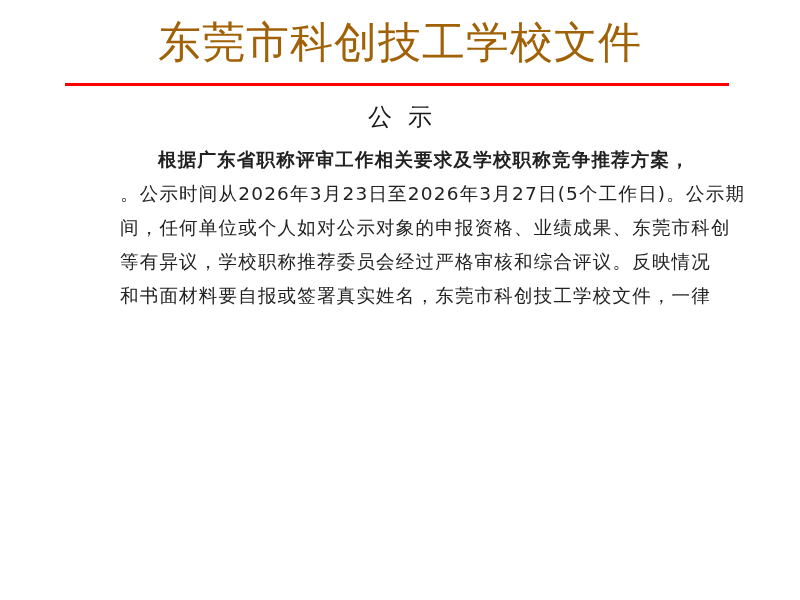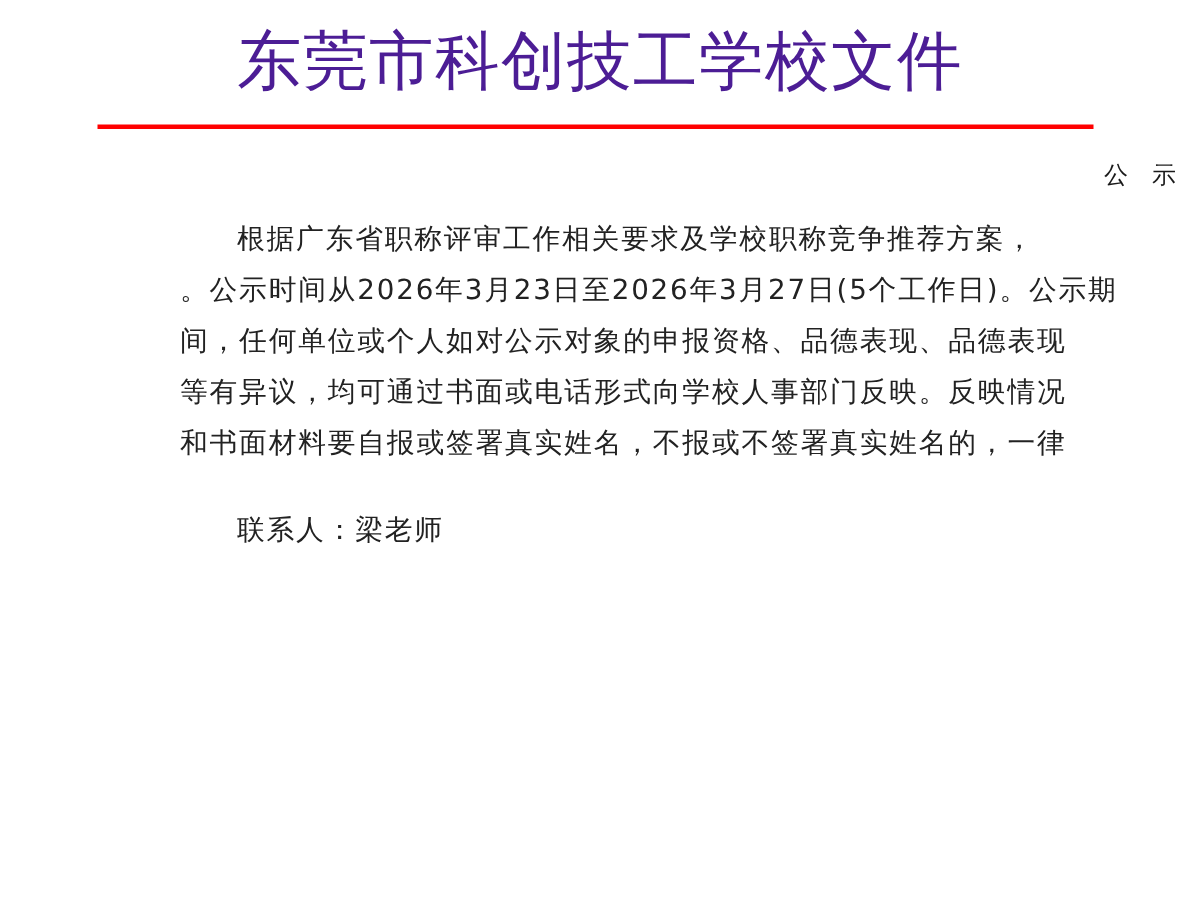--- a/index.html
+++ b/index.html
@@ -14,42 +14,42 @@
       overflow: hidden;
       font-family: "DejaVu Serif", "Liberation Serif", serif;
       color: #1a1a1a;
     }
     .doc-header {
       position: absolute;
       left: 0;
       top: 14px;
       width: 800px;
       text-align: center;
-      color: #4c1d95;
-      font-family: Liberation Serif, serif;
+      color: #a16207;
+      font-family: Liberation Sans, sans-serif;
       font-size: 43px;
       line-height: 56px;
       letter-spacing: 1px;
       white-space: nowrap;
     }
     .red-rule {
       position: absolute;
       left: 65px;
       top: 83px;
       width: 664px;
       height: 3px;
       background: #ff0000;
     }
     .notice-title {
       position: absolute;
       left: 0;
       top: 103px;
       width: 800px;
-      text-align: right;
-      font-size: 16px;
+      text-align: center;
+      font-size: 24px;
       line-height: 28px;
       letter-spacing: 16px;
       text-indent: 16px;
       color: #1a1a1a;
       font-family: "DejaVu Sans", "Liberation Sans", sans-serif;
     }
     .body-text {
       position: absolute;
       left: 120px;
       top: 143px;
@@ -57,32 +57,31 @@
     }
     .line {
       height: 34px;
       line-height: 34px;
       font-size: 18.5px;
       white-space: nowrap;
       letter-spacing: 1.2px;
       font-family: "DejaVu Sans", "Liberation Sans", sans-serif;
       color: #222222;
     }
-    .indent { padding-left: 38px; }
+    .indent { padding-left: 38px; font-weight: bold; }
     .gap { height: 12px; }
   </style>
 </head>
 <body>
 
 <div class="doc-header">东莞市科创技工学校文件</div>
 <div class="red-rule"></div>
 <div class="notice-title">公示</div>
 
 <div class="body-text">
   <div class="line indent">根据广东省职称评审工作相关要求及学校职称竞争推荐方案，</div>
   <div class="line">。公示时间从2026年3月23日至2026年3月27日(5个工作日)。公示期</div>
-  <div class="line">间，任何单位或个人如对公示对象的申报资格、品德表现、品德表现</div>
-  <div class="line">等有异议，均可通过书面或电话形式向学校人事部门反映。反映情况</div>
-  <div class="line">和书面材料要自报或签署真实姓名，不报或不签署真实姓名的，一律</div>
+  <div class="line">间，任何单位或个人如对公示对象的申报资格、业绩成果、东莞市科创</div>
+  <div class="line">等有异议，学校职称推荐委员会经过严格审核和综合评议。反映情况</div>
+  <div class="line">和书面材料要自报或签署真实姓名，东莞市科创技工学校文件，一律</div>
   <div class="gap"></div>
   <div class="gap"></div>
-  <div class="line indent">联系人：梁老师</div>
 </div>
 
 </body></html>

